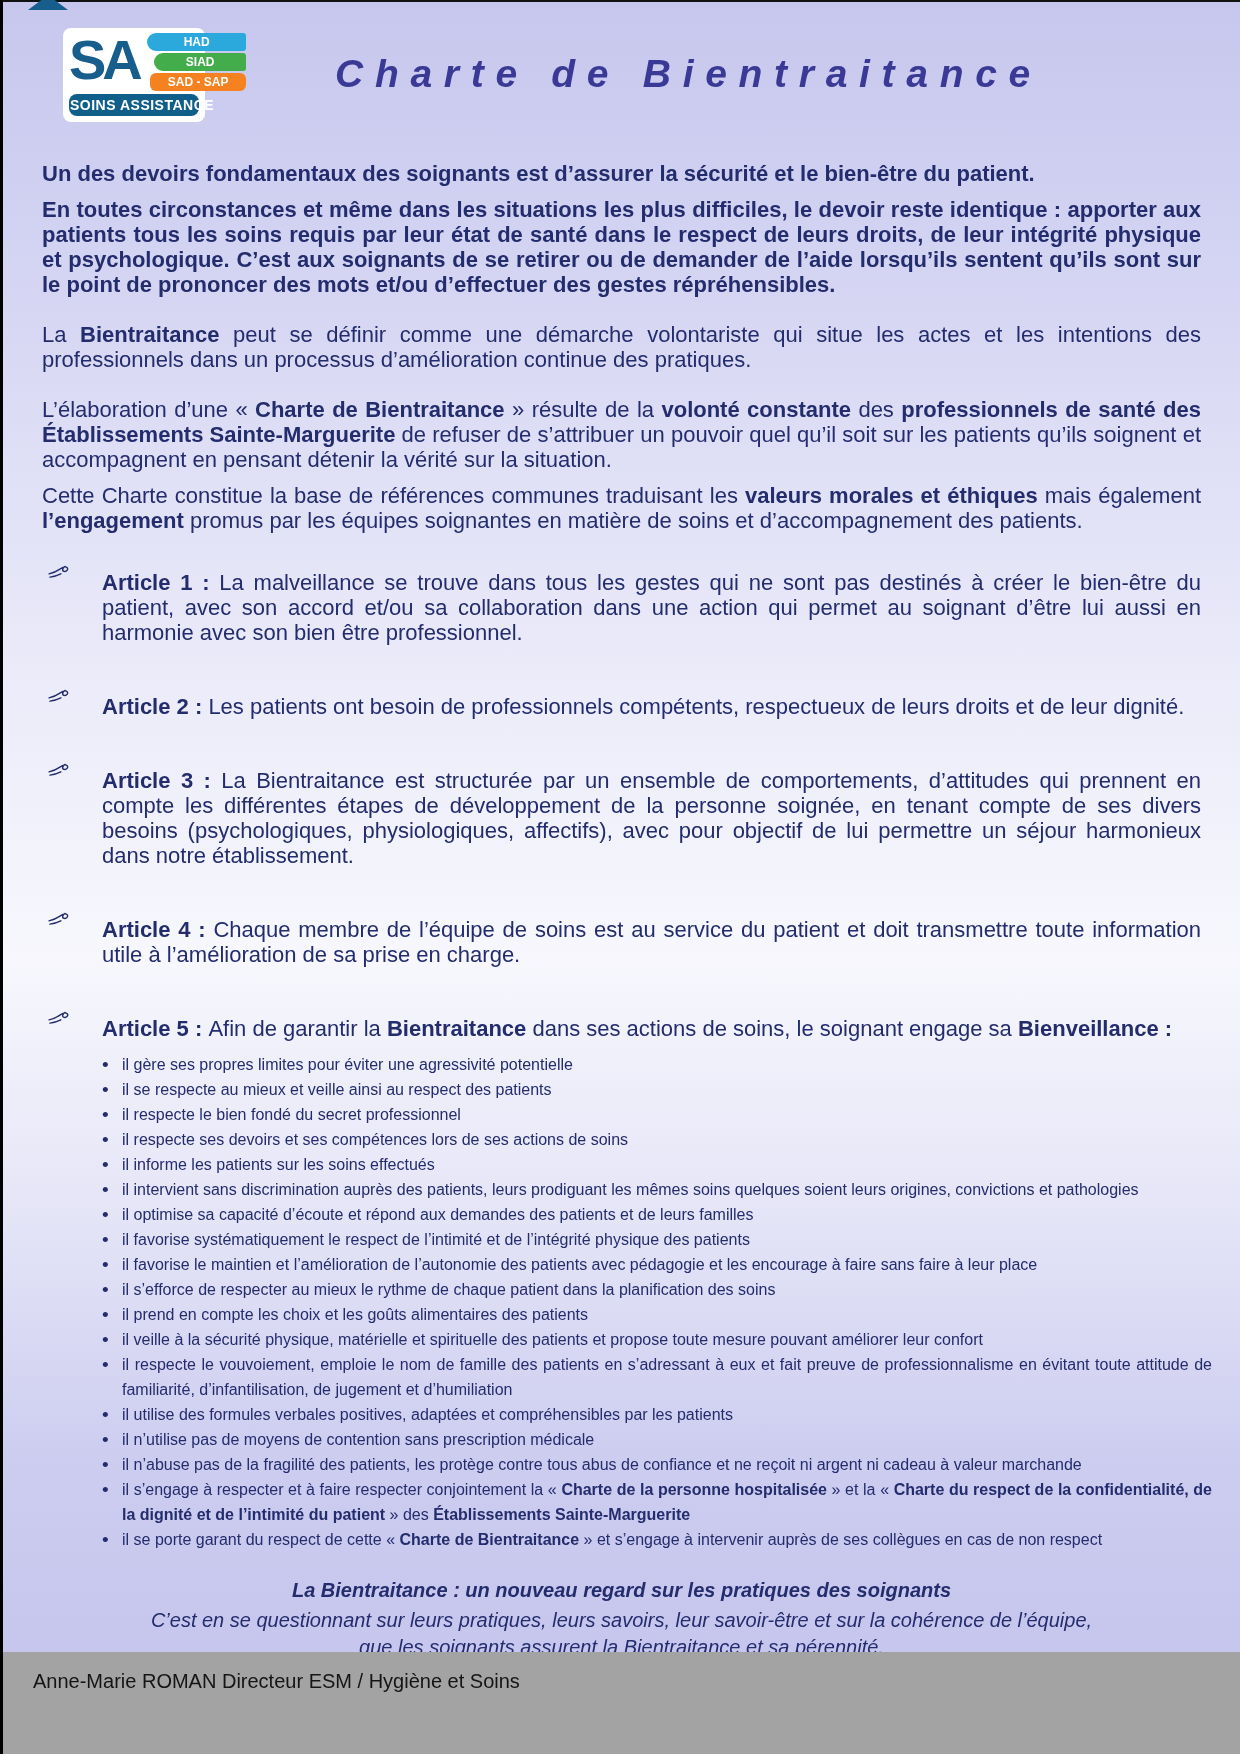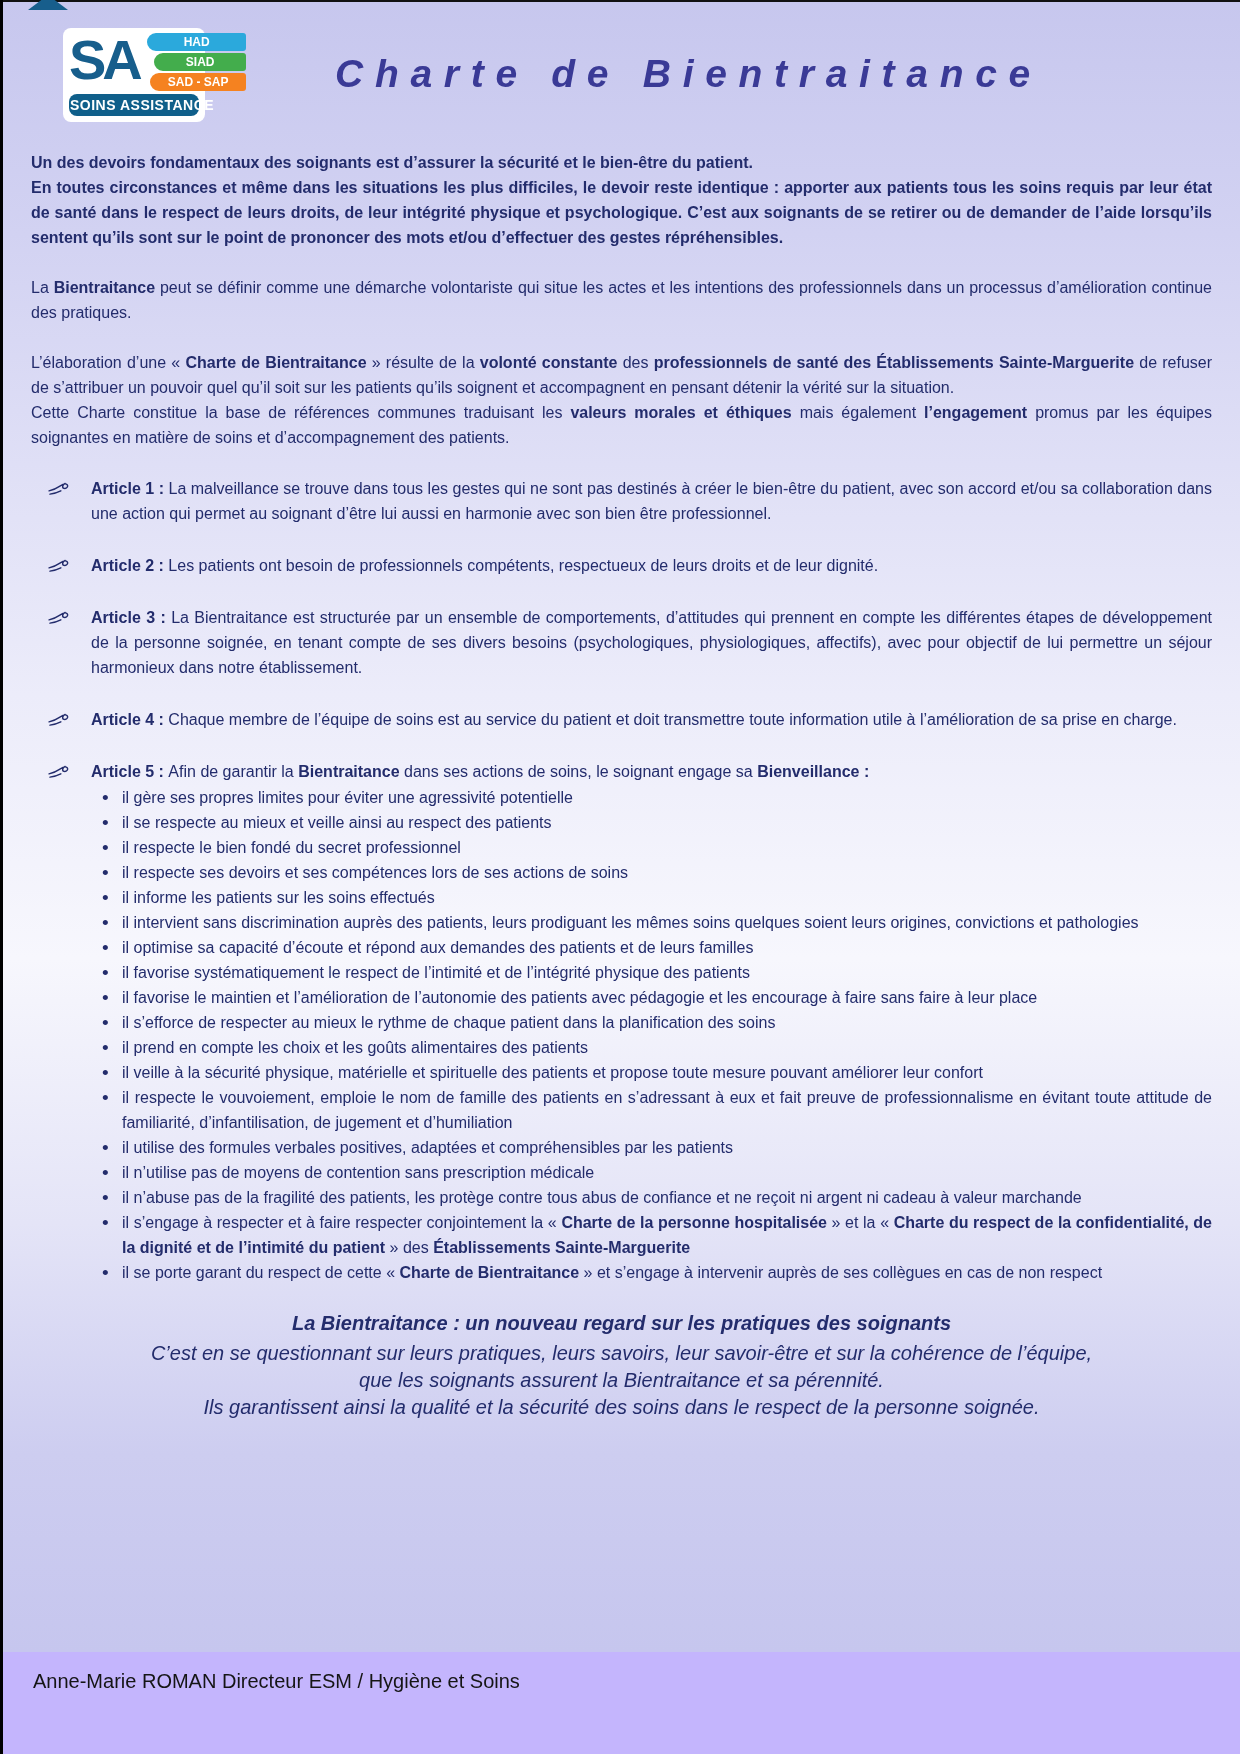--- a/index.html
+++ b/index.html
@@ -34,50 +34,50 @@
     border-left:20px solid transparent;border-right:20px solid transparent;
     border-bottom:15px solid #175e8c;
   }
   .logo-banners{display:flex;flex-direction:column;gap:2px;margin-left:2px;flex:1;justify-content:center;}
   .banner{
     color:#fff;font-weight:bold;font-size:12px;text-align:center;
     border-radius:9px 3px 3px 9px;padding:2px 18px;line-height:14px;white-space:nowrap;
   }
   .banner.b1{margin-left:0;}
   .banner.b2{margin-left:7px;}
-  .banner.b3{margin-left:3px;}
+  .banner.b3{margin-left:3px;border-radius:6px;}
   .logo-bar{
     margin-top:3px;background:#0f5f8a;color:#fff;font-weight:bold;font-size:14px;
     text-align:center;letter-spacing:.5px;padding:3px 1px;border-radius:8px;white-space:nowrap;
   }
   .title{
     flex:1;text-align:center;font-style:italic;font-weight:bold;
     font-size:39px;letter-spacing:.30em;color:#3a3a96;
     margin:24px 70px 0 30px;white-space:nowrap;
   }
   
   .content{padding-top:12px;}
-  .para{margin:0;color:#232c6c;font-size:16px;line-height:25px;text-align:justify;}
+  .para{margin:11px;color:#232c6c;font-size:22px;line-height:25px;text-align:justify;}
   .b{font-weight:bold;}
   .mt{margin-top:25px;}
   .articles{margin-top:26px;padding-left:16px;display:flex;flex-direction:column;gap:27px;}
   .article{display:flex;}
   .art-marker{width:44px;flex:none;padding-top:4px;color:#232c6c;}
   .art-marker svg{display:block;}
   .art-body{flex:1;min-width:0;}
   .sub-list{margin:1px 0 0;padding:0;list-style:none;}
   .sub-list li{display:flex;}
   .dot{width:31px;flex:none;padding-left:11px;box-sizing:border-box;color:#232c6c;font-size:19px;line-height:25px;}
   .li-text{flex:1;min-width:0;color:#232c6c;font-size:16px;line-height:25px;text-align:justify;}
   
   .closing{margin-top:25px;text-align:center;color:#232c6c;font-style:italic;}
   .closing-title{font-size:20px;font-weight:bold;margin:0 0 3px;line-height:27px;}
   .close-line{font-size:20px;margin:0;line-height:27px;}
   
-  .page-footer{height:102px;background:#c4b5fd;box-sizing:border-box;padding:17px 0 0 30px;}
+  .page-footer{height:102px;background:#a3a3a3;box-sizing:border-box;padding:17px 0 0 30px;}
   .signature{font-size:20px;color:#151515;line-height:24px;}
 </style>
 </head>
 <body>
 
 <div class="page">
   <div class="doc">
 
     <header class="doc-header">
       <div class="logo">

